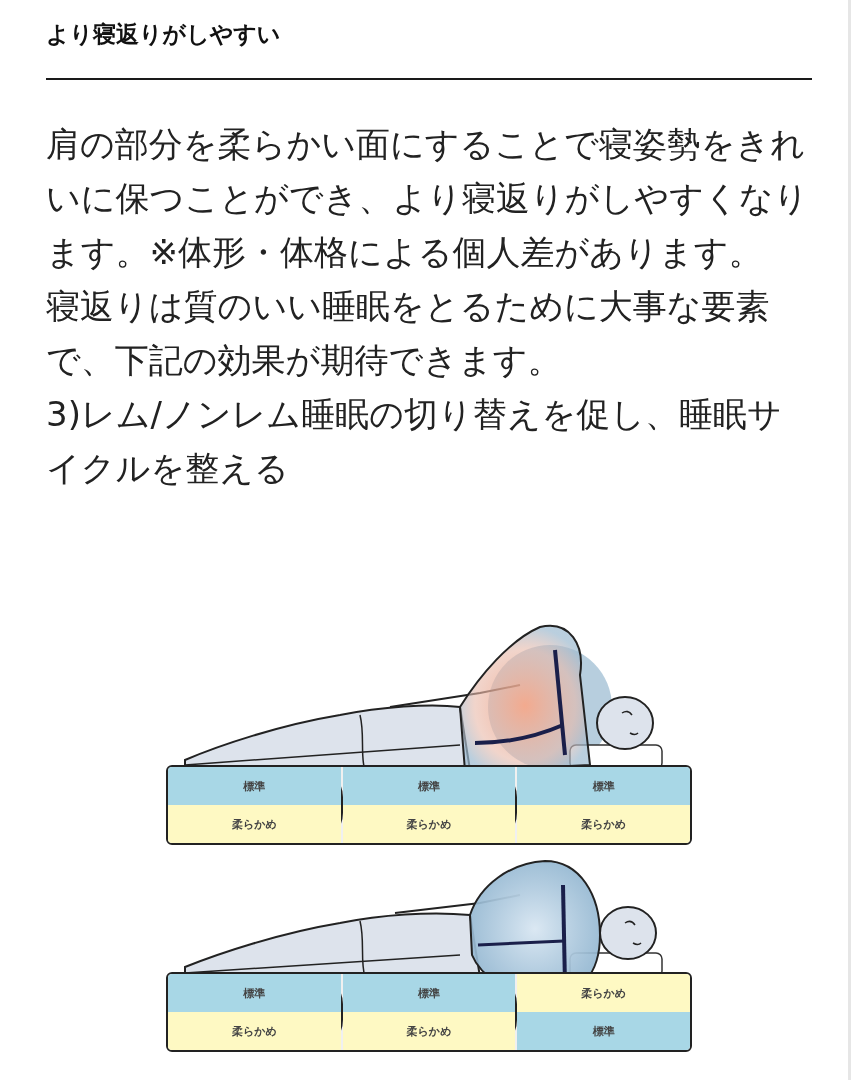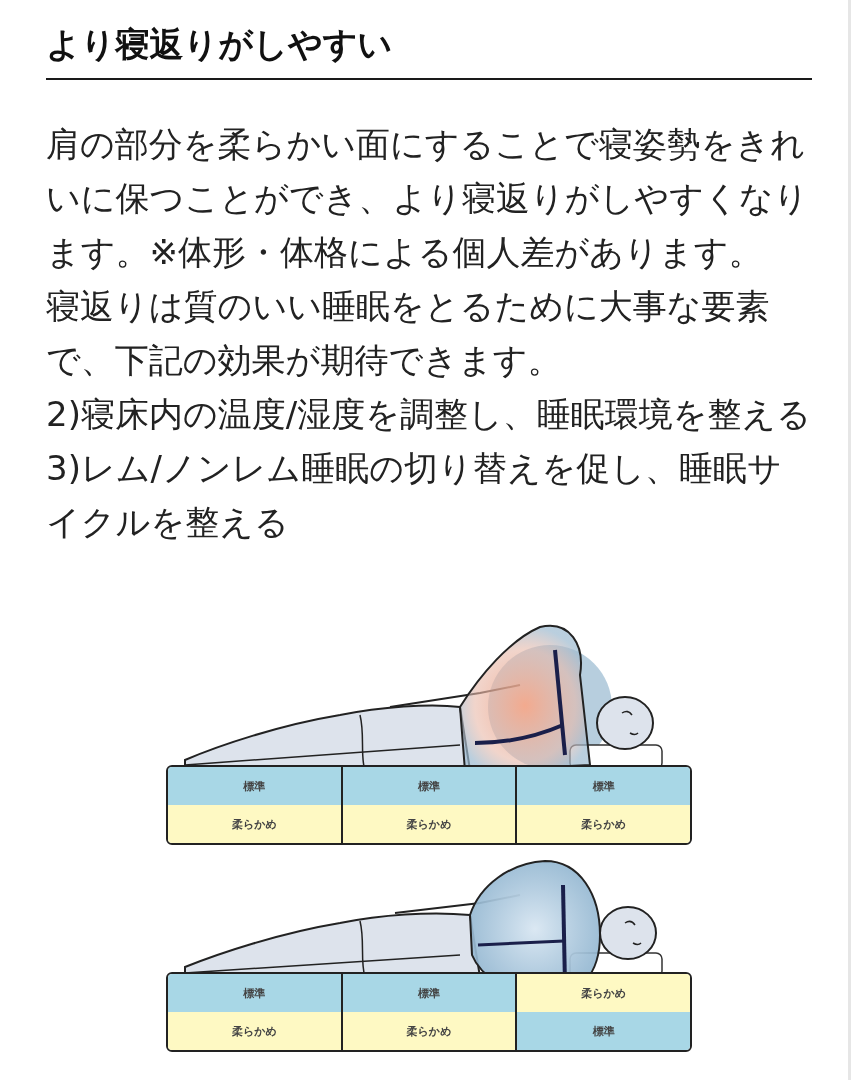--- a/index.html
+++ b/index.html
@@ -16,22 +16,22 @@
   }
   .right-edge {
     position: absolute;
     top: 0; right: 0;
     width: 3px; height: 1080px;
     background: #e6e6e6;
   }
   .heading {
     position: absolute;
     left: 46px;
-    top: 22px;
-    font-size: 34px;
+    top: 12px;
+    font-size: 23px;
     font-weight: bold;
     letter-spacing: 0px;
     color: #111;
     line-height: 44px;
   }
   .heading-rule {
     position: absolute;
     left: 46px;
     top: 78px;
     width: 766px;
@@ -66,20 +66,21 @@
     overflow: hidden;
     background: #f0f0f0;
   }
   .fig1 .mattress { top: 150px; }
   .fig2 .mattress { top: 117px; }
   .block {
     flex: 1;
     display: flex;
     flex-direction: column;
     border-right: 2px solid #222;
+    border-radius: 30px;
   }
   .block:last-child { border-right: none; }
   .layer {
     flex: 1;
     display: flex;
     align-items: center;
     justify-content: center;
     font-size: 11px;
     color: #444;
     font-weight: bold;
@@ -95,21 +96,20 @@
 <body>
 
 <div class="right-edge"></div>
 
 <h1 class="heading">より寝返りがしやすい</h1>
 <div class="heading-rule"></div>
 
 <div class="body-text">
   <p>肩の部分を柔らかい面にすることで寝姿勢をきれいに保つことができ、より寝返りがしやすくなります。※体形・体格による個人差があります。</p>
   <p>寝返りは質のいい睡眠をとるために大事な要素で、下記の効果が期待できます。</p>
-  <p>2)寝床内の温度/湿度を調整し、睡眠環境を整える</p>
   <p>3)レム/ノンレム睡眠の切り替えを促し、睡眠サイクルを整える</p>
 </div>
 
 <div class="figure fig1">
   <svg class="person" width="540" height="160" viewBox="0 0 540 160">
     <defs>
       <radialGradient id="redglow" cx="0.5" cy="0.55" r="0.55">
         <stop offset="0" stop-color="#f6a88a" stop-opacity="0.95"></stop>
         <stop offset="0.7" stop-color="#e8b8a8" stop-opacity="0.6"></stop>
         <stop offset="1" stop-color="#9cbad0" stop-opacity="0.7"></stop>

